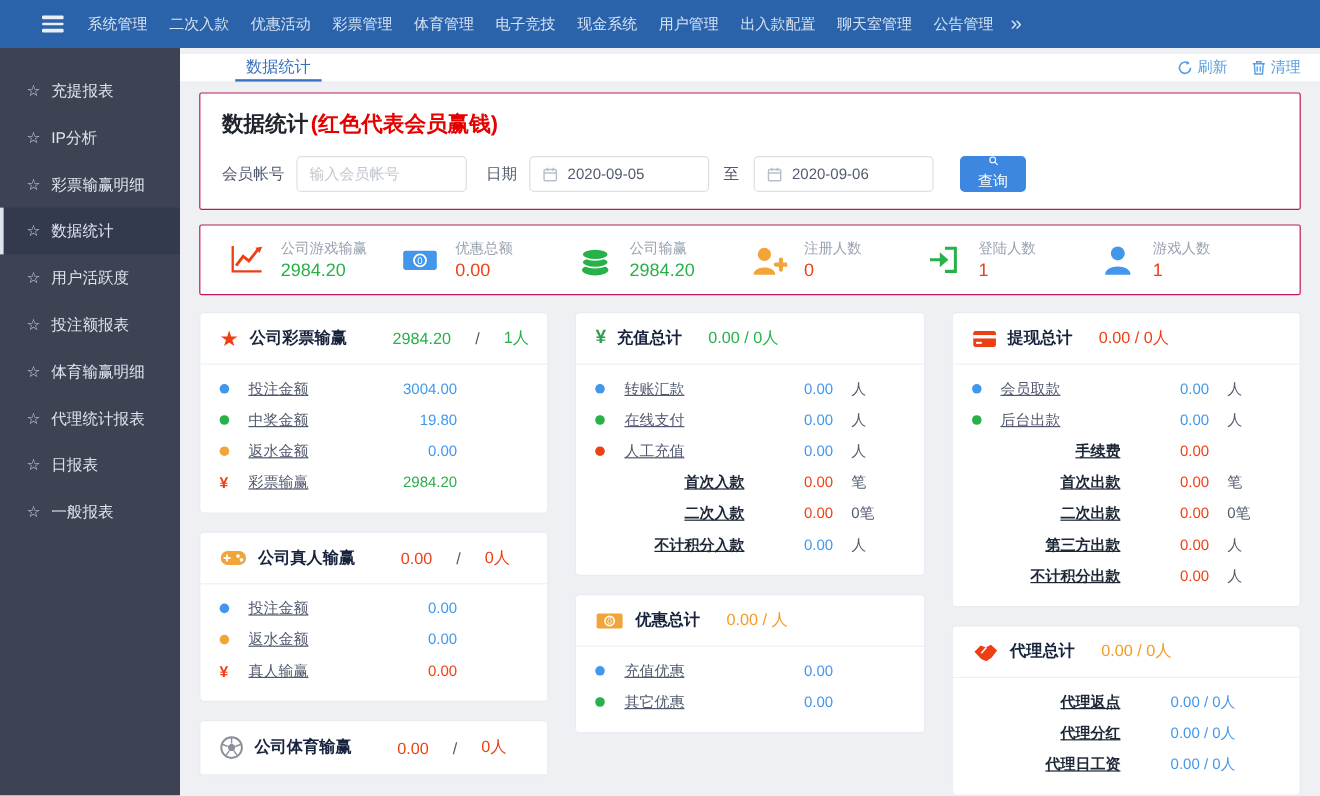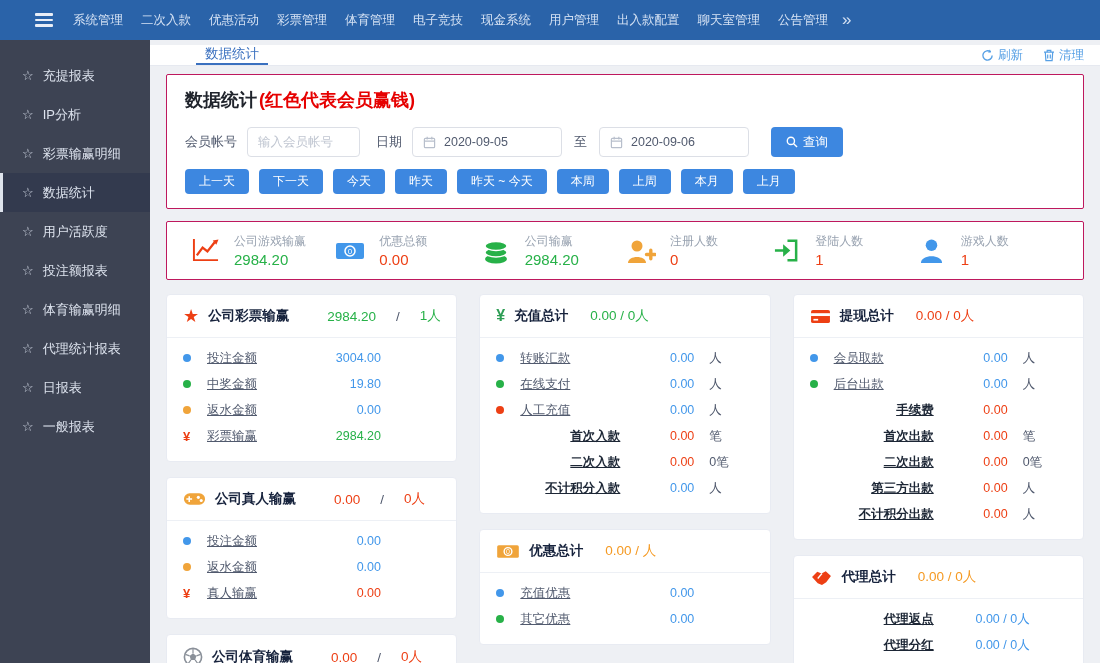--- a/index.html
+++ b/index.html
@@ -33,25 +33,25 @@
   .tab-actions { margin-left: auto; display: flex; align-items: center; gap: 20px; }
   .tab-actions a { color: #57a0e5; font-size: 12.5px; display: flex; align-items: center; gap: 4px; }
 
   
   .panel { background: #fff; margin: 8px 16px 0; border: 1px solid #be185d; border-radius: 2px; }
   .filter-panel { padding: 13px 18px 14px; }
   .page-title { font-size: 18px; font-weight: bold; color: #20242c; margin-bottom: 15px; }
   .page-title .red-note { color: #e60000; margin-left: 2px; }
   .form-row { display: flex; align-items: center; color: #515a6e; font-size: 13px; }
   .form-row .lbl { margin-right: 10px; white-space: nowrap; }
-  .txt-input { width: 113px; height: 30px; border: 1px solid #dcdfe6; border-radius: 4px; padding: 0 10px; font-size: 12.5px; color: #515a6e; outline: none; margin-right: 16px; font-family: inherit; }
+  .txt-input { width: 142px; height: 30px; border: 1px solid #dcdfe6; border-radius: 4px; padding: 0 10px; font-size: 12.5px; color: #515a6e; outline: none; margin-right: 16px; font-family: inherit; }
   .txt-input::placeholder { color: #c0c6d1; }
   .date-input { width: 150px; height: 30px; border: 1px solid #dcdfe6; border-radius: 4px; background: #fff; display: flex; align-items: center; gap: 8px; padding: 0 10px; font-size: 12.5px; color: #515a6e; cursor: pointer; }
   .to-lbl { margin: 0 12px; }
-  .btn-primary { background: #3d87e0; color: #fff; border: none; border-radius: 4px; height: 30px; padding: 0 15px; font-size: 12.5px; display: inline-flex; align-items: center; gap: 5px; cursor: pointer; font-family: inherit; }
+  .btn-primary { background: #3d87e0; color: #fff; border: none; border-radius: 4px; height: 30px; padding: 0 15px; font-size: 12.5px; display: inline-flex; align-items: center; gap: 5px; cursor: pointer; font-family: inherit; flex-direction: column; }
   .search-btn { margin-left: 22px; }
   .quick-row { display: flex; gap: 10px; margin-top: 12px; }
   .quick-row .btn-primary { height: 25px; padding: 0 14px; font-size: 12px; }
 
   
   .summary { margin: 12px 16px 0; padding: 11px 22px; display: flex; align-items: center; }
   .sum-item { flex: 1; display: flex; align-items: center; gap: 13px; }
   .sum-icon { width: 32px; display: flex; justify-content: center; flex-shrink: 0; }
   .sum-label { font-size: 12px; color: #99a3b1; margin-bottom: 1px; }
   .sum-value { font-size: 15px; }
@@ -196,31 +196,20 @@
           <span>2020-09-06</span>
         </div>
         <button class="btn-primary search-btn">
           <svg width="12" height="12" viewBox="0 0 13 13">
               <circle cx="5.3" cy="5.3" r="3.9" fill="none" stroke="#fff" stroke-width="1.5"></circle>
               <line x1="8.3" y1="8.3" x2="12" y2="12" stroke="#fff" stroke-width="1.5"></line>
             </svg>
           <span>查询</span>
         </button>
       </div>
-      <div class="quick-row">
-        <button class="btn-primary">上一天</button>
-        <button class="btn-primary">下一天</button>
-        <button class="btn-primary">今天</button>
-        <button class="btn-primary">昨天</button>
-        <button class="btn-primary">昨天 ~ 今天</button>
-        <button class="btn-primary">本周</button>
-        <button class="btn-primary">上周</button>
-        <button class="btn-primary">本月</button>
-        <button class="btn-primary">上月</button>
-      </div>
     </section>
 
     <section class="panel summary">
       <div class="sum-item">
         <span class="sum-icon">
           <svg width="29" height="27" viewBox="0 0 30 28">
               <path d="M3 2v22h25" stroke="#ed3f14" stroke-width="2" fill="none"></path>
               <path d="M6 19l6-8 5 4 7.5-9.5" stroke="#ed3f14" stroke-width="2.4" fill="none"></path>
               <path d="M22.5 3.5l6-.8-2.3 5.4z" fill="#ed3f14"></path>
             </svg>

